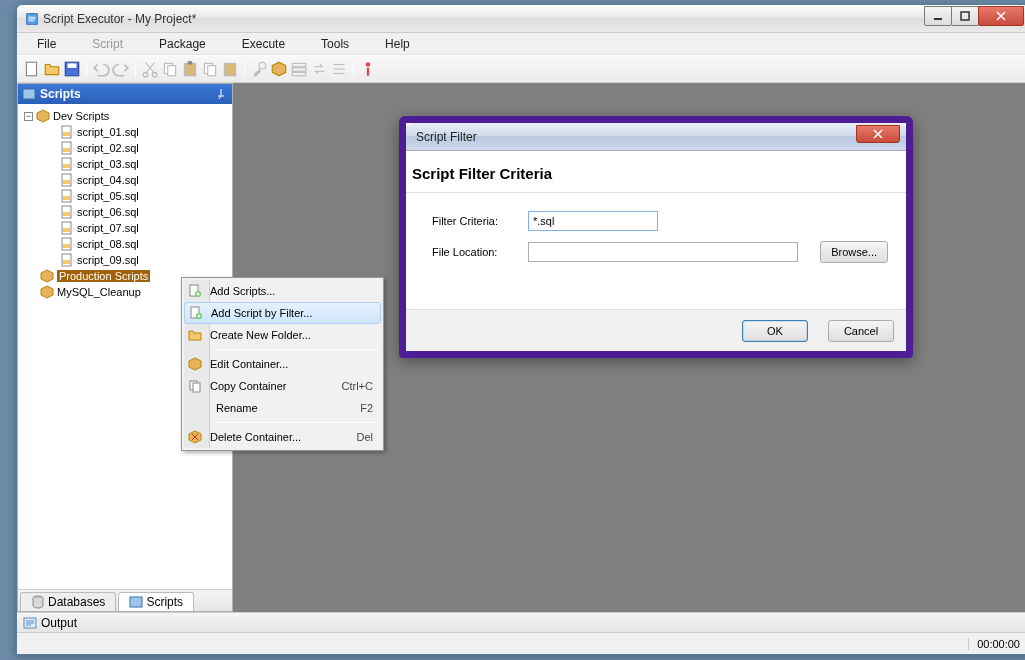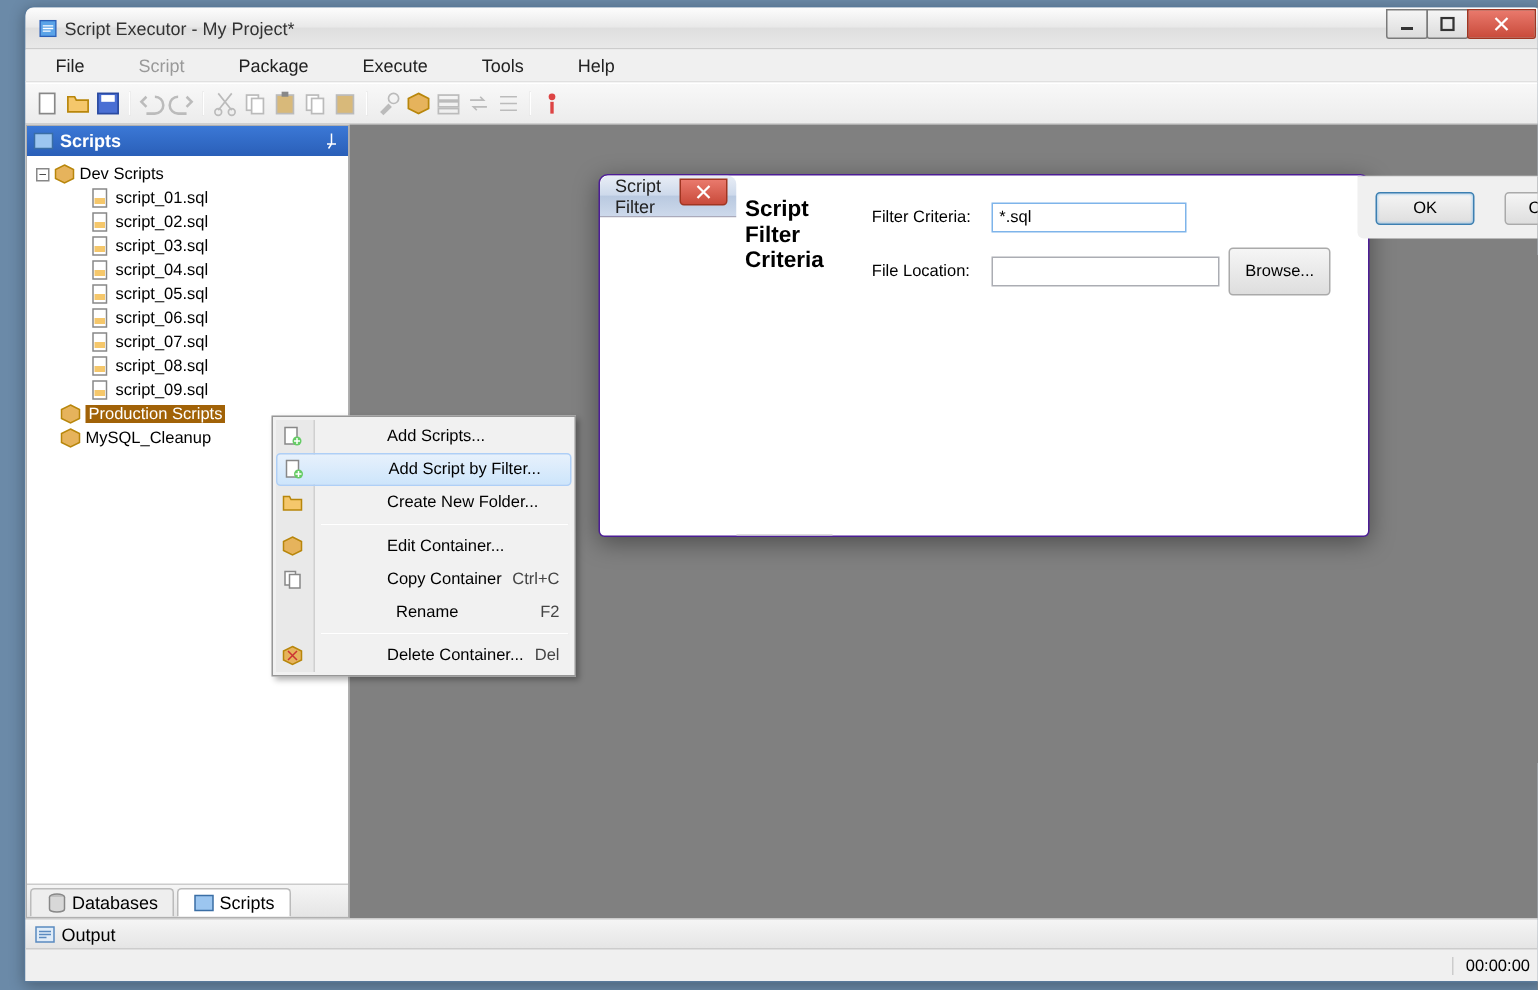--- a/index.html
+++ b/index.html
@@ -50,37 +50,37 @@
 .statusbar { height: 22px; background: #f0f0f0; border-top: 1px solid #ccc; display: flex; align-items: center; padding: 0 8px; }
 .status-time { margin-left: auto; border-left: 1px solid #ccc; padding-left: 8px; font-size: 11px; }
 
 
 .context-menu { position: absolute; left: 181px; top: 277px; width: 203px; background: #f1f1f1; border: 1px solid #979797; box-shadow: 2px 2px 4px rgba(0,0,0,0.3); z-index: 100; padding: 2px; }
 .cm-gutter { position: absolute; left: 2px; top: 2px; bottom: 2px; width: 26px; background: #e9e9e9; border-right: 1px solid #d0d0d0; }
 .cm-items { position: relative; }
 .cm-item { height: 22px; display: flex; align-items: center; padding-left: 4px; cursor: pointer; position: relative; }
 .cm-item.highlighted { background: linear-gradient(to bottom, #e7f1fc, #cde5fb); border: 1px solid #aecff7; border-radius: 3px; height: 22px; }
 .cm-icon { width: 20px; display: flex; justify-content: center; }
-.cm-label { flex: 1; padding-left: 8px; font-size: 11px; margin-left: 48px; }
+.cm-label { flex: 1; padding-left: 8px; font-size: 11px; }
 .cm-shortcut { padding-right: 8px; font-size: 11px; color: #444; }
 .cm-sep { height: 1px; background: #d0d0d0; margin: 3px 2px 3px 30px; border-bottom: 1px solid #fff; }
 
 
-.dialog { position: absolute; left: 399px; top: 116px; width: 514px; height: 242px; background: #fff; border: 1px solid #4c1d95; border-radius: 6px 6px 4px 4px; box-shadow: 0 4px 16px rgba(0,0,0,0.4); z-index: 200; display: flex; flex-direction: row; }
+.dialog { position: absolute; left: 399px; top: 116px; width: 514px; height: 242px; background: #fff; border: 7px solid #4c1d95; border-radius: 6px 6px 4px 4px; box-shadow: 0 4px 16px rgba(0,0,0,0.4); z-index: 200; display: flex; flex-direction: column; }
 .dlg-title { height: 28px; background: linear-gradient(to bottom, #e9eef6, #cdd9eb 49%, #b9c9e0 50%, #cdd9eb); border-radius: 6px 6px 0 0; display: flex; align-items: center; padding: 0 6px 0 10px; font-size: 12px; color: #222; border-bottom: 1px solid #aab; }
 .dlg-close { width: 44px; height: 18px; margin-left: auto; margin-top: -6px; background: linear-gradient(to bottom, #e9796c, #c94b3b); border: 1px solid #a03521; border-radius: 0 0 3px 3px; display: flex; align-items: center; justify-content: center; color: #fff; cursor: pointer; }
 .dlg-header { padding: 14px 6px 10px; border-bottom: 1px solid #ddd; }
 .dlg-header-text { font-weight: bold; font-size: 15px; }
 .dlg-body { flex: 1; padding: 18px 18px 8px 26px; display: flex; flex-direction: column; gap: 10px; }
-.form-row { display: flex; align-items: center; gap: 6px; }
+.form-row { display: flex; align-items: center; gap: 22px; }
 .form-label { width: 74px; font-size: 11px; }
 .form-input { height: 20px; border: 1px solid #7eb4ea; padding: 0 4px; font-size: 11px; }
 .form-input.fc { width: 130px; }
 .form-input.fl { flex: 1; border-color: #abadb3; }
-.browse-btn { height: 32px; padding: 0 10px; border: 1px solid #aaa; background: linear-gradient(to bottom, #f5f5f5, #dedede); border-radius: 3px; font-size: 11px; cursor: pointer; }
+.browse-btn { height: 22px; padding: 0 10px; border: 1px solid #aaa; background: linear-gradient(to bottom, #f5f5f5, #dedede); border-radius: 3px; font-size: 11px; cursor: pointer; }
 .dlg-footer { height: 42px; background: #f0f0f0; border-top: 1px solid #ddd; display: flex; align-items: center; justify-content: flex-end; gap: 20px; padding: 0 12px; border-radius: 0 0 4px 4px; }
 .dlg-btn { width: 66px; height: 22px; border: 1px solid #aaa; background: linear-gradient(to bottom, #f5f5f5, #dedede); border-radius: 3px; font-size: 11px; cursor: pointer; }
 .dlg-btn.ok { border: 1px solid #3c7fb1; box-shadow: 0 0 2px #6cb0e6 inset; }
 
 
 .ico { width: 14px; height: 14px; display: inline-flex; align-items: center; justify-content: center; }
 </style>
 </head>
 <body>
 

